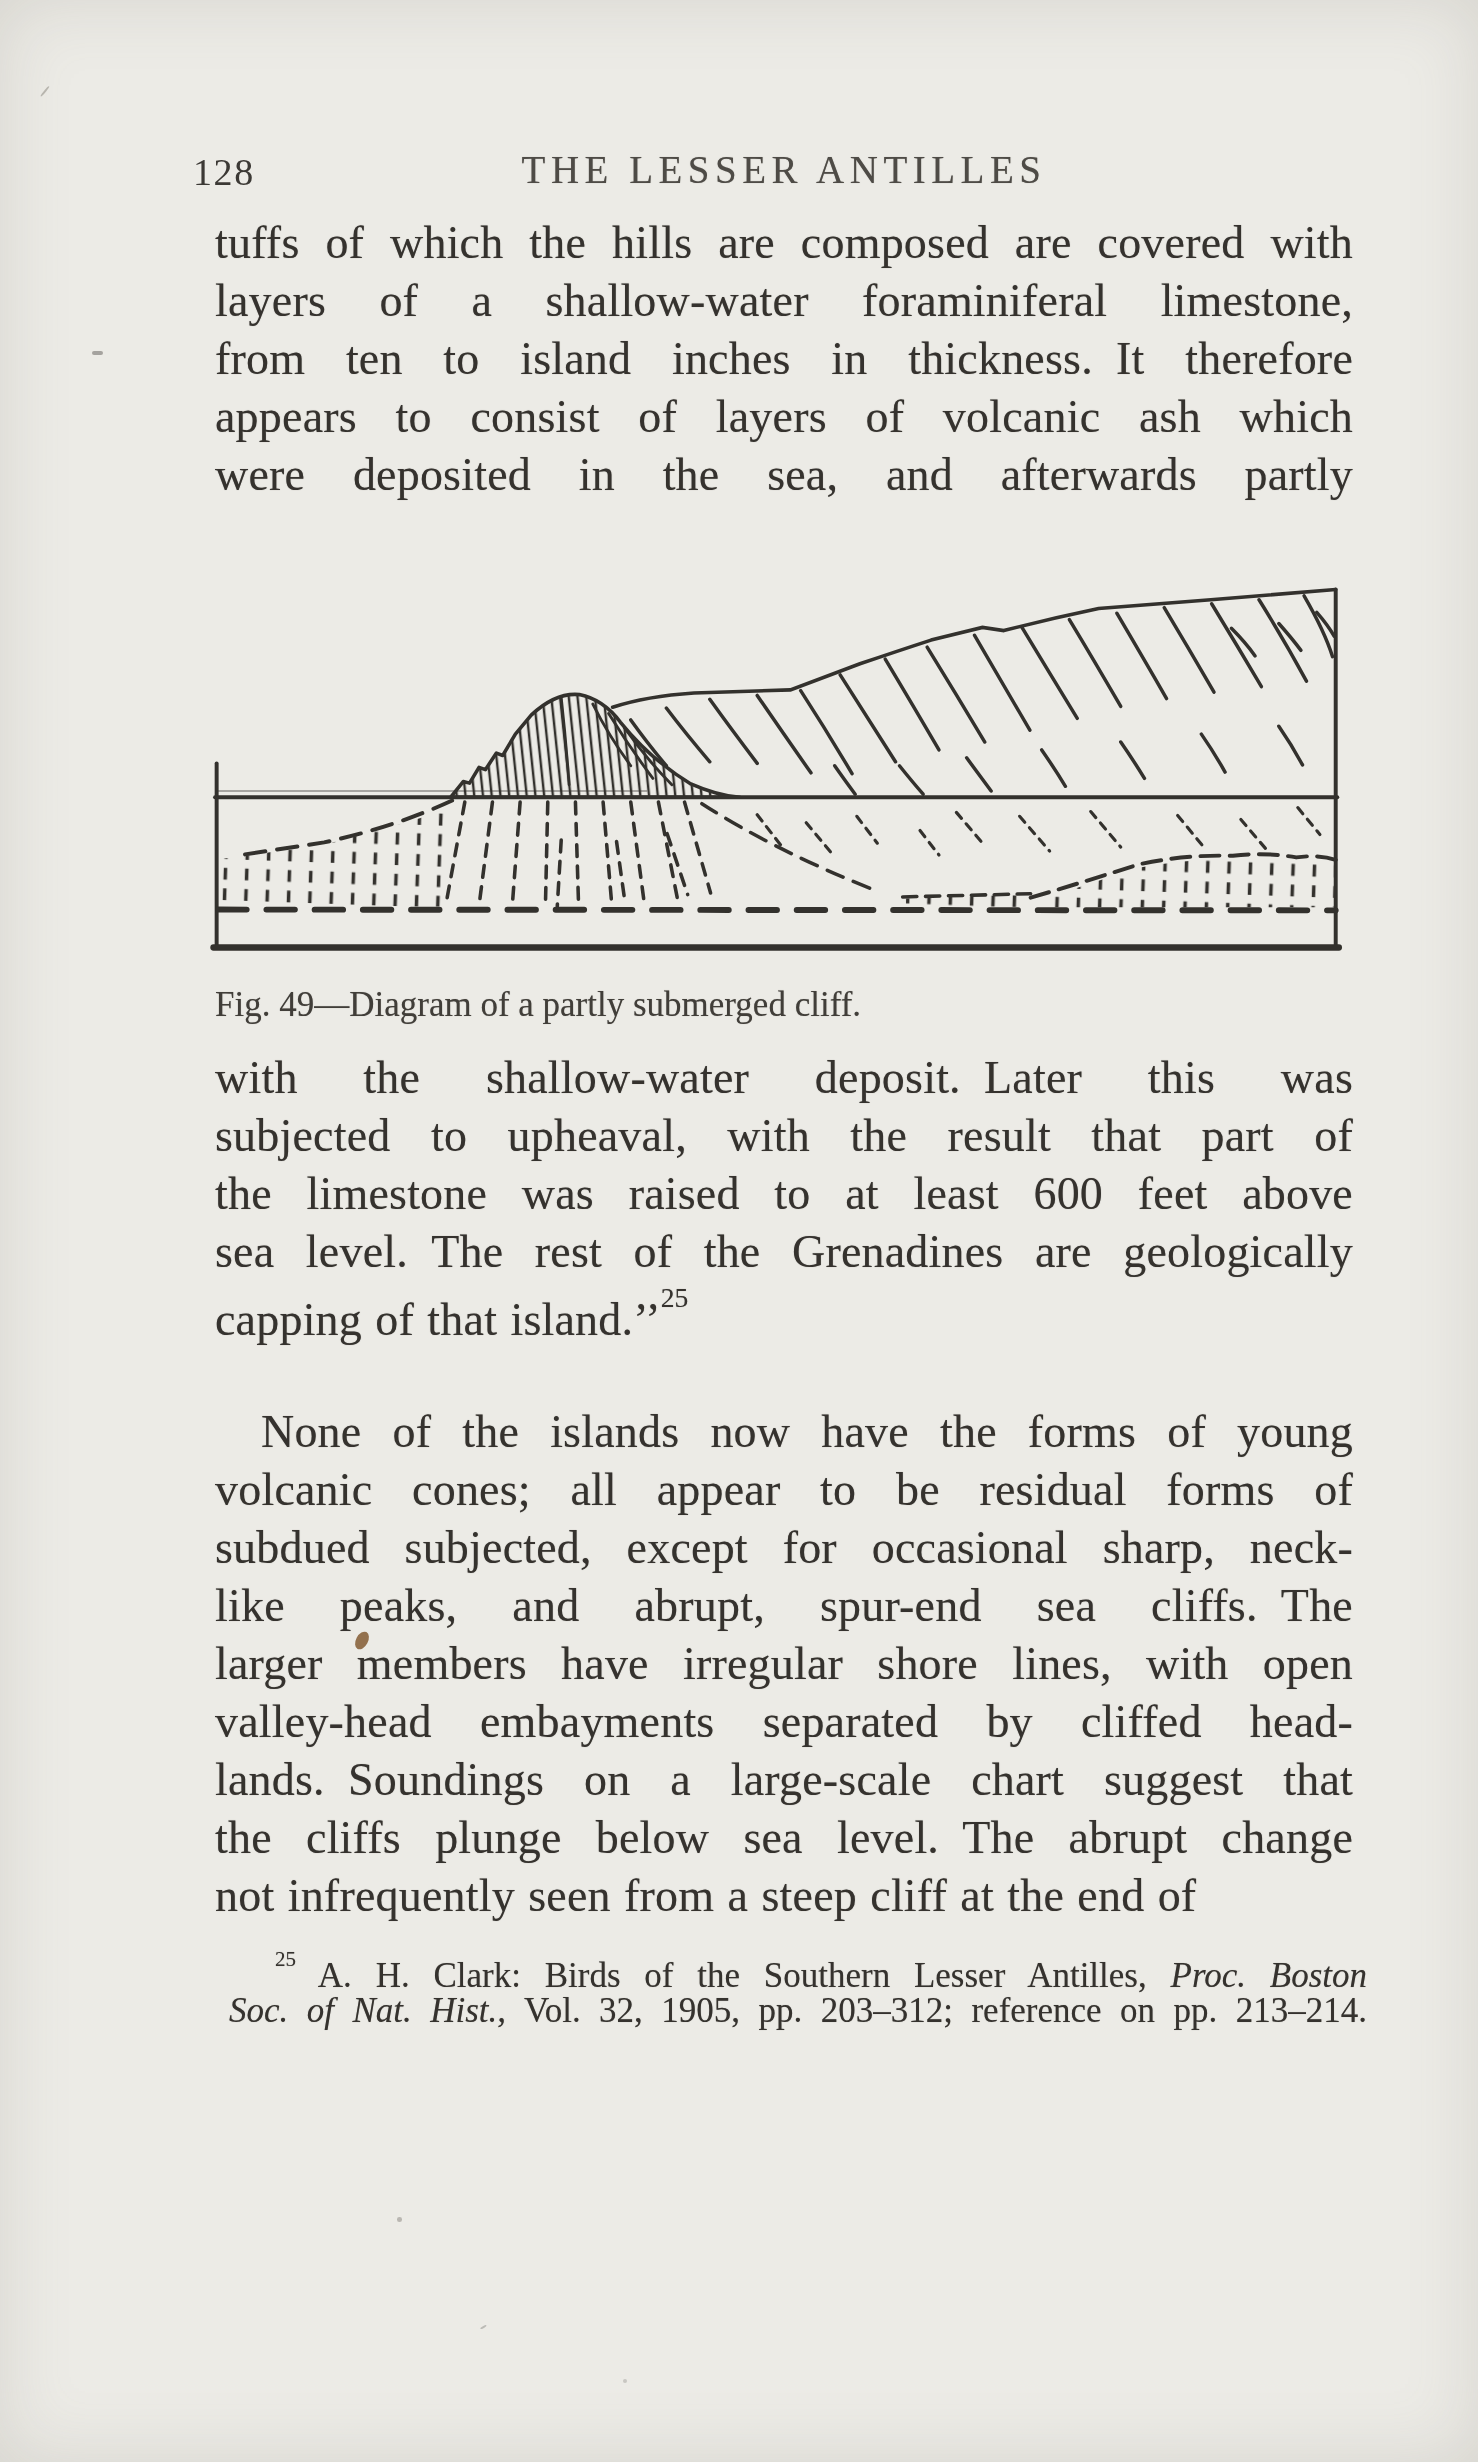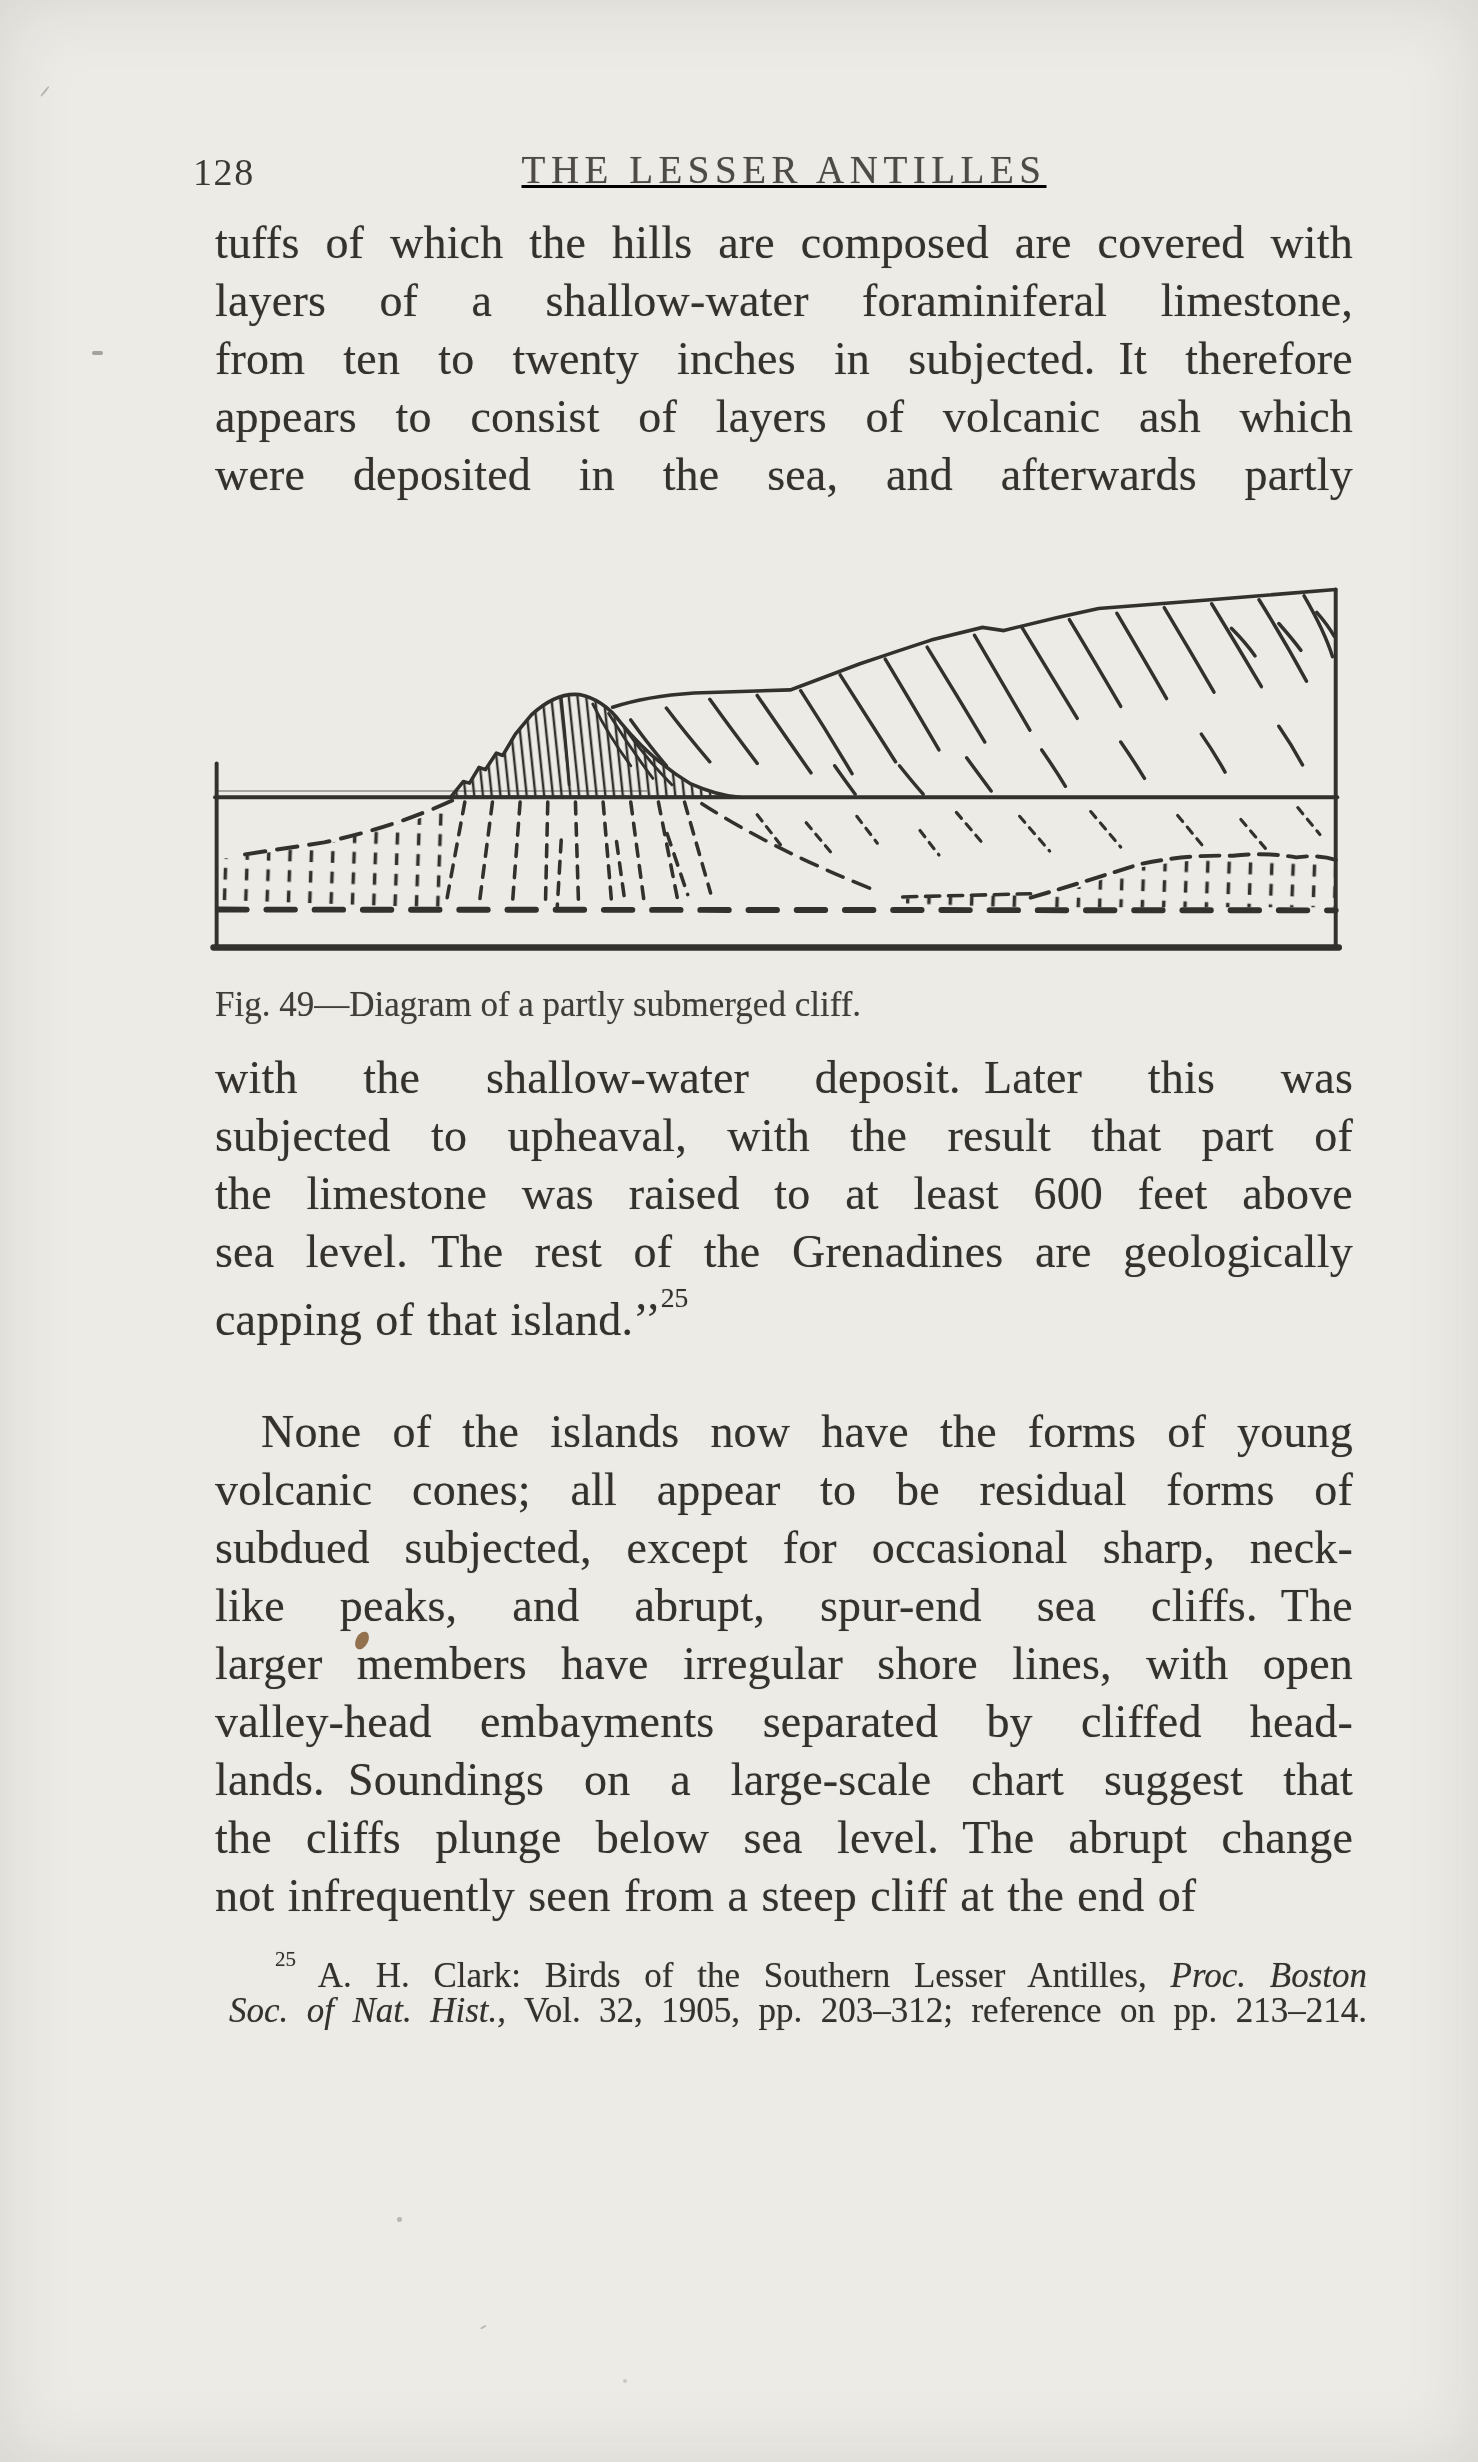--- a/index.html
+++ b/index.html
@@ -3,21 +3,21 @@
 <meta charset="utf-8">
 <style>
   html,body{margin:0;padding:0;}
   body{width:1479px;height:2462px;position:relative;
        background:#ecebe6;
        font-family:"Liberation Serif","DejaVu Serif",serif;}
   .page{position:absolute;inset:0;
         background:radial-gradient(ellipse 130% 90% at 50% 42%, #f0efeb 0%, #edecе7 55%, #e6e4de 100%);
         box-shadow:inset 0 0 71px rgba(115,110,100,0.18);}
   
-  .runhead{position:absolute;top:147px;left:215px;width:1138px;height:44px;text-decoration:underline;}
+  .runhead{position:absolute;top:147px;left:215px;width:1138px;height:44px;}
   .pagenum{position:absolute;left:-22px;top:3.2px;font-size:38px;color:#3c3935;letter-spacing:1.6px;}
   .runtitle{display:block;text-align:center;font-size:39px;letter-spacing:5.5px;color:#4e4b46;
             text-shadow:0 0 0.8px rgba(78,75,70,.5);}
   
   .para{position:absolute;left:215px;width:1138px;}
   .line{font-size:46px;height:58px;line-height:58px;letter-spacing:0.2px;word-spacing:1.6px;
         text-align:justify;text-align-last:justify;white-space:normal;
         color:#35322e;text-shadow:0 0 0.9px rgba(53,50,46,.45);}
   .line.last{text-align-last:left;}
   .line.indent{text-indent:46px;}
@@ -49,21 +49,21 @@
 <div class="page">
 
   <div class="runhead">
     <span class="pagenum">128</span>
     <span class="runtitle">THE LESSER ANTILLES</span>
   </div>
 
   <div class="para" style="top:214px">
     <div class="line">tuffs of which the hills are composed are covered with</div>
     <div class="line">layers of a shallow-water foraminiferal limestone,</div>
-    <div class="line">from ten to twenty inches in subjected. It therefore</div>
+    <div class="line">from ten to island inches in thickness. It therefore</div>
     <div class="line">appears to consist of layers of volcanic ash which</div>
     <div class="line">were deposited in the sea, and afterwards partly</div>
   </div>
 
   <div class="figure">
     <svg viewBox="0 0 1464 479" width="1157" height="379">
       <defs>
         <pattern id="ph" patternUnits="userSpaceOnUse" width="11" height="520" patternTransform="rotate(-6 480 200)">
           <line x1="5" y1="0" x2="5" y2="520" stroke="#33312d" stroke-width="3.1"></line>
         </pattern>

